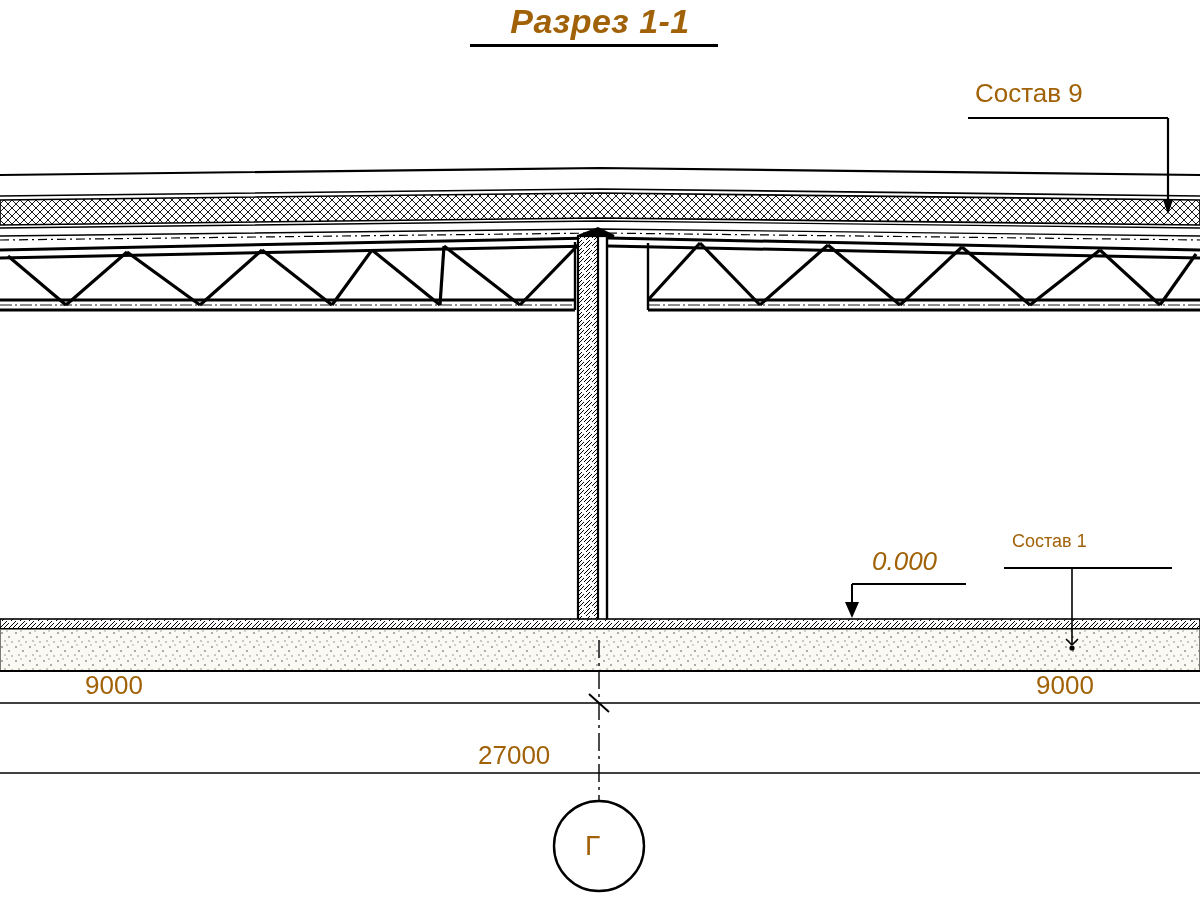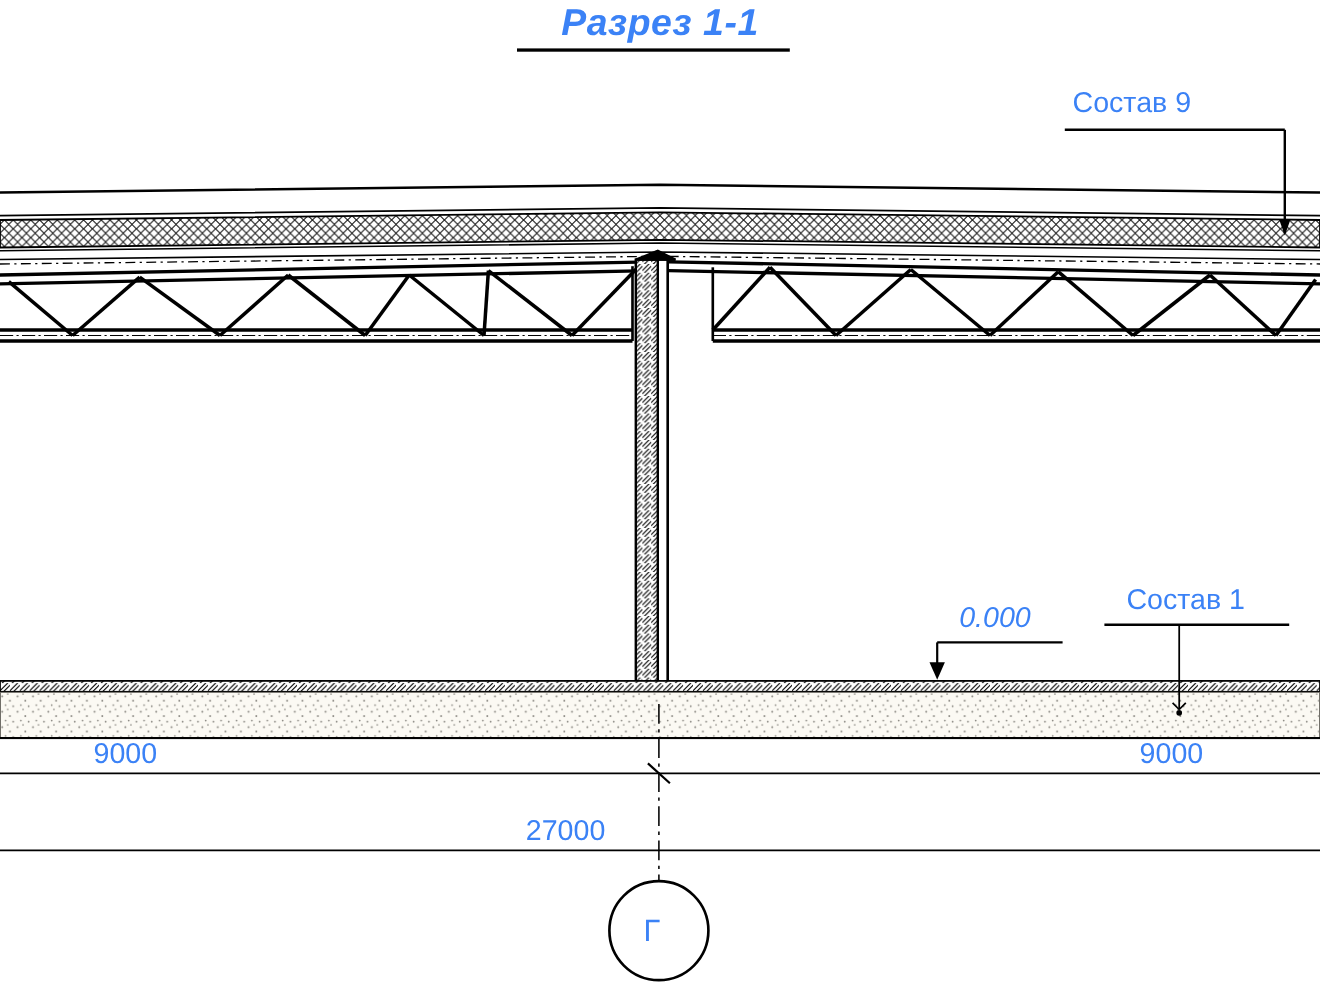--- a/index.html
+++ b/index.html
@@ -7,21 +7,21 @@
     padding: 0;
     background: #ffffff;
   }
   #sheet {
     position: relative;
     width: 1200px;
     height: 900px;
     background: #ffffff;
     overflow: hidden;
     font-family: "Liberation Sans", sans-serif;
-    color: #3b82f6;
+    color: #a16207;
   }
   #drawing {
     position: absolute;
     left: 0;
     top: 0;
     width: 1200px;
     height: 900px;
   }
   .lbl {
     position: absolute;
@@ -47,22 +47,21 @@
     background: #000;
   }
   #lbl-sostav2 {
     left: 975px;
     top: 80px;
     font-size: 26px;
   }
   #lbl-sostav1 {
     left: 1012px;
     top: 532px;
-    font-size: 26px;
-    margin-left: 12px;
+    font-size: 18px;
   }
   #lbl-level {
     left: 872px;
     top: 548px;
     font-size: 26px;
     font-style: italic;
   }
   #lbl-dim-left {
     left: 85px;
     top: 672px;

